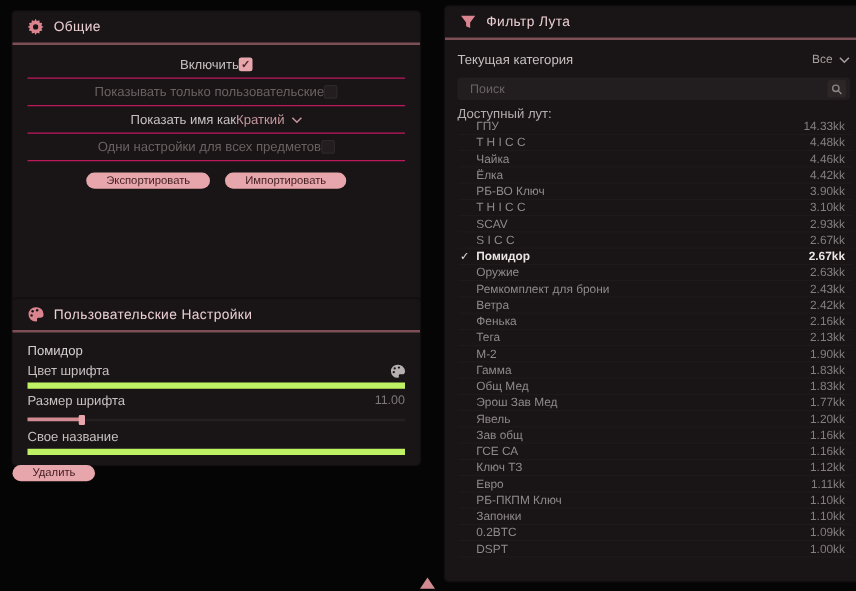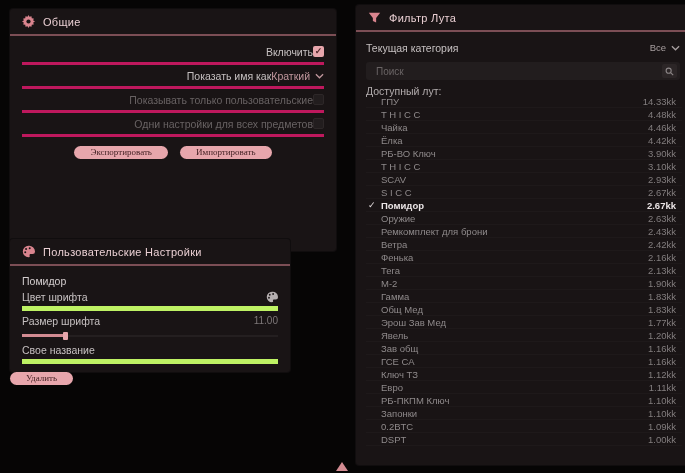--- a/index.html
+++ b/index.html
@@ -4,41 +4,41 @@
 <style>
   html,body{margin:0;padding:0}
   body{
     width:685px;height:473px;position:relative;overflow:hidden;
     background:#060505;
     font-family:"Liberation Sans", sans-serif;
     -webkit-font-smoothing:antialiased;
   }
   .panel{position:absolute;background:#191415;border-radius:3px;box-shadow:0 0 0 1px #100d0e}
   #panel-general{left:10px;top:9px;width:326px;height:242px}
-  #panel-custom{left:10px;top:239px;width:280px;height:133px}
+  #panel-custom{left:10px;top:239px;width:326px;height:133px}
   #panel-filter{left:356px;top:5px;width:334px;height:460px}
 
   .panel-header{height:25px;display:flex;align-items:center;gap:8px;padding:0 12px;border-bottom:2px solid #7c4e55}
   .panel-title{color:#eacfd3;font-size:11px;letter-spacing:.3px}
   .hdr-icon{display:flex;align-items:center}
 
   
   .g-rows{margin-top:5px}
-  .g-row{height:21px;display:flex;align-items:center;justify-content:flex-end;margin:0 12px;border-bottom:3px solid #be185d}
+  .g-row{height:21px;display:flex;align-items:center;justify-content:center;margin:0 12px;border-bottom:1px solid #be185d}
   .g-label{font-size:10.5px;color:#c6c0c1}
   .g-row.dim .g-label{color:#686263}
   .checkbox{width:11px;height:11px;border-radius:2px;box-sizing:border-box;cursor:pointer}
   .checkbox.checked{background:#e7a6ac;color:#4d2427;font-size:9px;line-height:11px;text-align:center;font-weight:bold}
   .checkbox.unchecked{background:#221d1e;border:1px solid #2d2728}
   .select{display:flex;align-items:center;gap:5px;color:#c1979d;font-size:10.5px;cursor:pointer}
   .select.small{font-size:9.5px;color:#a89fa0}
   .chev{display:flex;align-items:center}
 
   .btn-row{display:flex;justify-content:center;gap:12px;margin-top:9px}
-  .pink-btn{background:#e7a6ac;color:#442124;font-size:9px;padding:0 16px;height:13px;line-height:13px;border-radius:7px;border:none;cursor:pointer;font-family:Liberation Serif, serif}
+  .pink-btn{background:#e7a6ac;color:#442124;font-size:9px;padding:0 16px;height:13px;line-height:13px;border-radius:7px;border:none;cursor:pointer;font-family:Liberation Sans, sans-serif}
 
   
   .item-name{margin:9px 12px 0;font-size:10.5px;color:#d4cecf}
   .c-row{height:19px;margin:0 12px;display:flex;align-items:center;justify-content:space-between;border-bottom:5px solid #bef264}
   .c-label{font-size:10.5px;color:#c6c0c1}
   .c-value{font-size:10px;color:#7d7778}
   .slider{margin:1px 12px 0;position:relative;height:9px;cursor:pointer}
   .slider-track{position:absolute;top:4px;left:0;right:0;height:2px;background:#241f20}
   .slider-fill{position:absolute;top:3px;left:0;width:42px;height:3px;background:#d28b92}
   .slider-handle{position:absolute;top:1px;left:41px;width:5px;height:8px;background:#e7a6ac;border-radius:1px}
@@ -77,36 +77,36 @@
           <circle cx="8" cy="8" r="2.6" fill="#191415"></circle>
         </svg>
     </span>
     <span class="panel-title">Общие</span>
   </div>
   <div class="g-rows">
     <div class="g-row">
       <span class="g-label">Включить</span>
       <span class="checkbox checked">✓</span>
     </div>
+    <div class="g-row dim">
+      <span class="g-label">Показывать только пользовательские</span>
+      <span class="checkbox unchecked"></span>
+    </div>
     <div class="g-row">
       <span class="g-label">Показать имя как</span>
       <span class="select">
         <span>Краткий</span>
         <span class="chev">
           <svg width="9" height="6" viewBox="0 0 10 6">
               <polyline points="1,1 5,5 9,1" fill="none" stroke="currentColor" stroke-width="1.4"></polyline>
             </svg>
         </span>
       </span>
     </div>
     <div class="g-row dim">
-      <span class="g-label">Показывать только пользовательские</span>
-      <span class="checkbox unchecked"></span>
-    </div>
-    <div class="g-row dim">
       <span class="g-label">Одни настройки для всех предметов</span>
       <span class="checkbox unchecked"></span>
     </div>
   </div>
   <div class="btn-row">
     <button class="pink-btn">Экспортировать</button>
     <button class="pink-btn">Импортировать</button>
   </div>
 </div>
 

